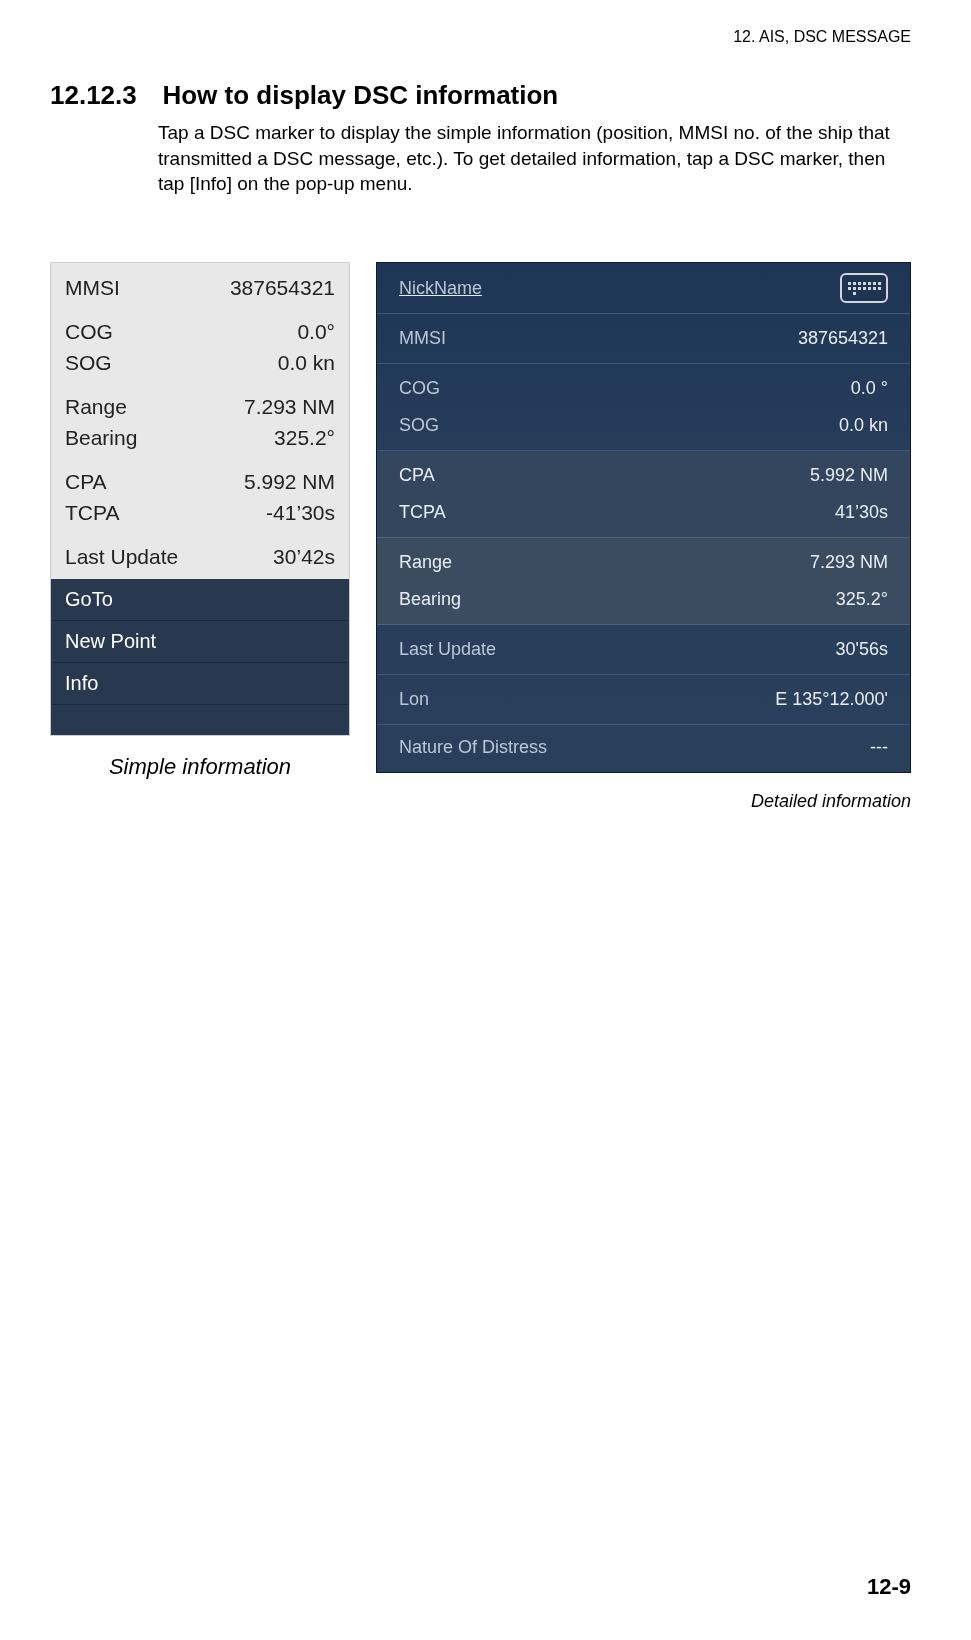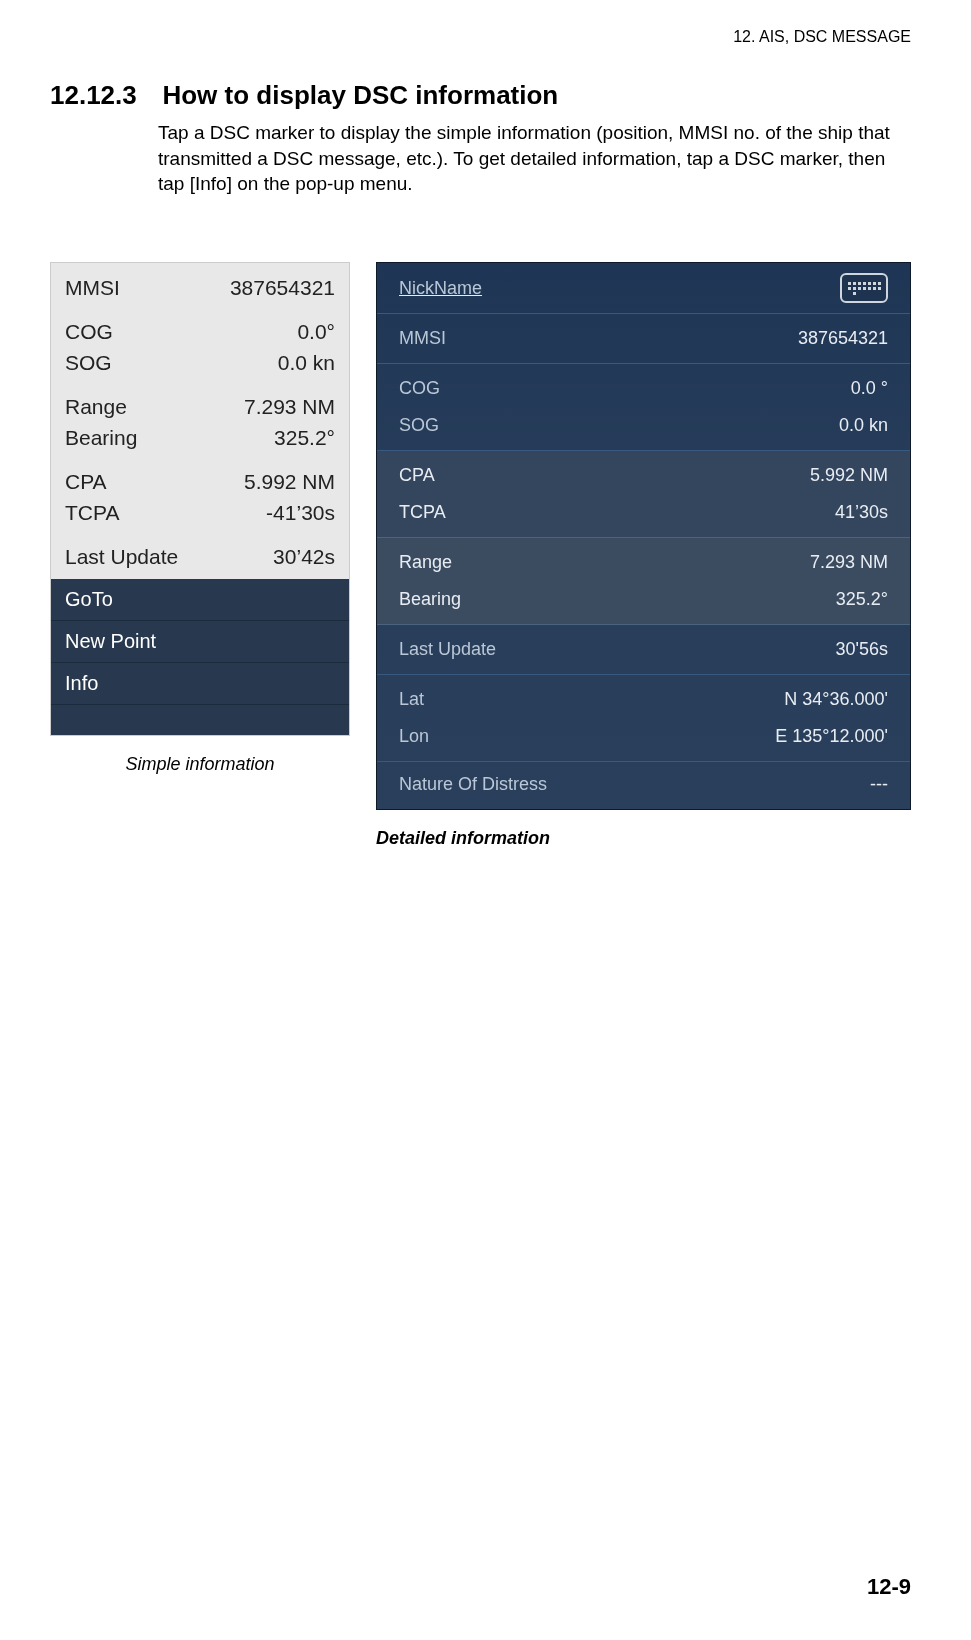--- a/index.html
+++ b/index.html
@@ -80,21 +80,21 @@
   }
   .menu-item {
     padding: 9px 14px;
     border-bottom: 1px solid #1c2a3d;
   }
   .menu-item:last-child { border-bottom: none; }
   .menu-tail { height: 30px; background: #28384e; }
   .simple-caption {
     text-align: center;
     font-style: italic;
-    font-size: 18px;
+    font-size: 22px;
     margin-top: 18px;
   }
 
   
   .detail-col { flex: 1; }
   .detail-panel {
     width: 100%;
     background: linear-gradient(#1e3555, #273d5a 40%, #2a3f5b);
     color: #e9edf3;
     font-size: 18px;
@@ -161,25 +161,24 @@
   .kbd-space {
     grid-column: 2 / span 5;
     width: auto; height: 3px; background: #d0d6dd;
   }
   .nod-row {
     display: flex;
     justify-content: space-between;
     padding: 12px 22px 14px 22px;
   }
   .detail-caption {
-    text-align: left;
+    text-align: right;
     font-style: italic;
     font-size: 18px;
     margin-top: 18px;
-    font-weight: bold;
   }
   .dim-label { color: #bac7d6; }
 
   .page-num {
     position: absolute;
     bottom: 40px;
     right: 60px;
     font-size: 22px;
     font-weight: bold;
   }
@@ -317,24 +316,20 @@
 
         <div class="detail-block">
           <div class="detail-row">
             <span class="dim-label">Last Update</span>
             <span>30'56s</span>
           </div>
         </div>
 
         <div class="detail-block">
           <div class="detail-row">
-            <span class="dim-label">Lat</span>
-            <span>N 34°36.000'</span>
-          </div>
-          <div class="detail-row">
             <span class="dim-label">Lon</span>
             <span>E 135°12.000'</span>
           </div>
         </div>
 
         <div class="nod-row">
           <span class="dim-label">Nature Of Distress</span>
           <span>---</span>
         </div>
       </div>

